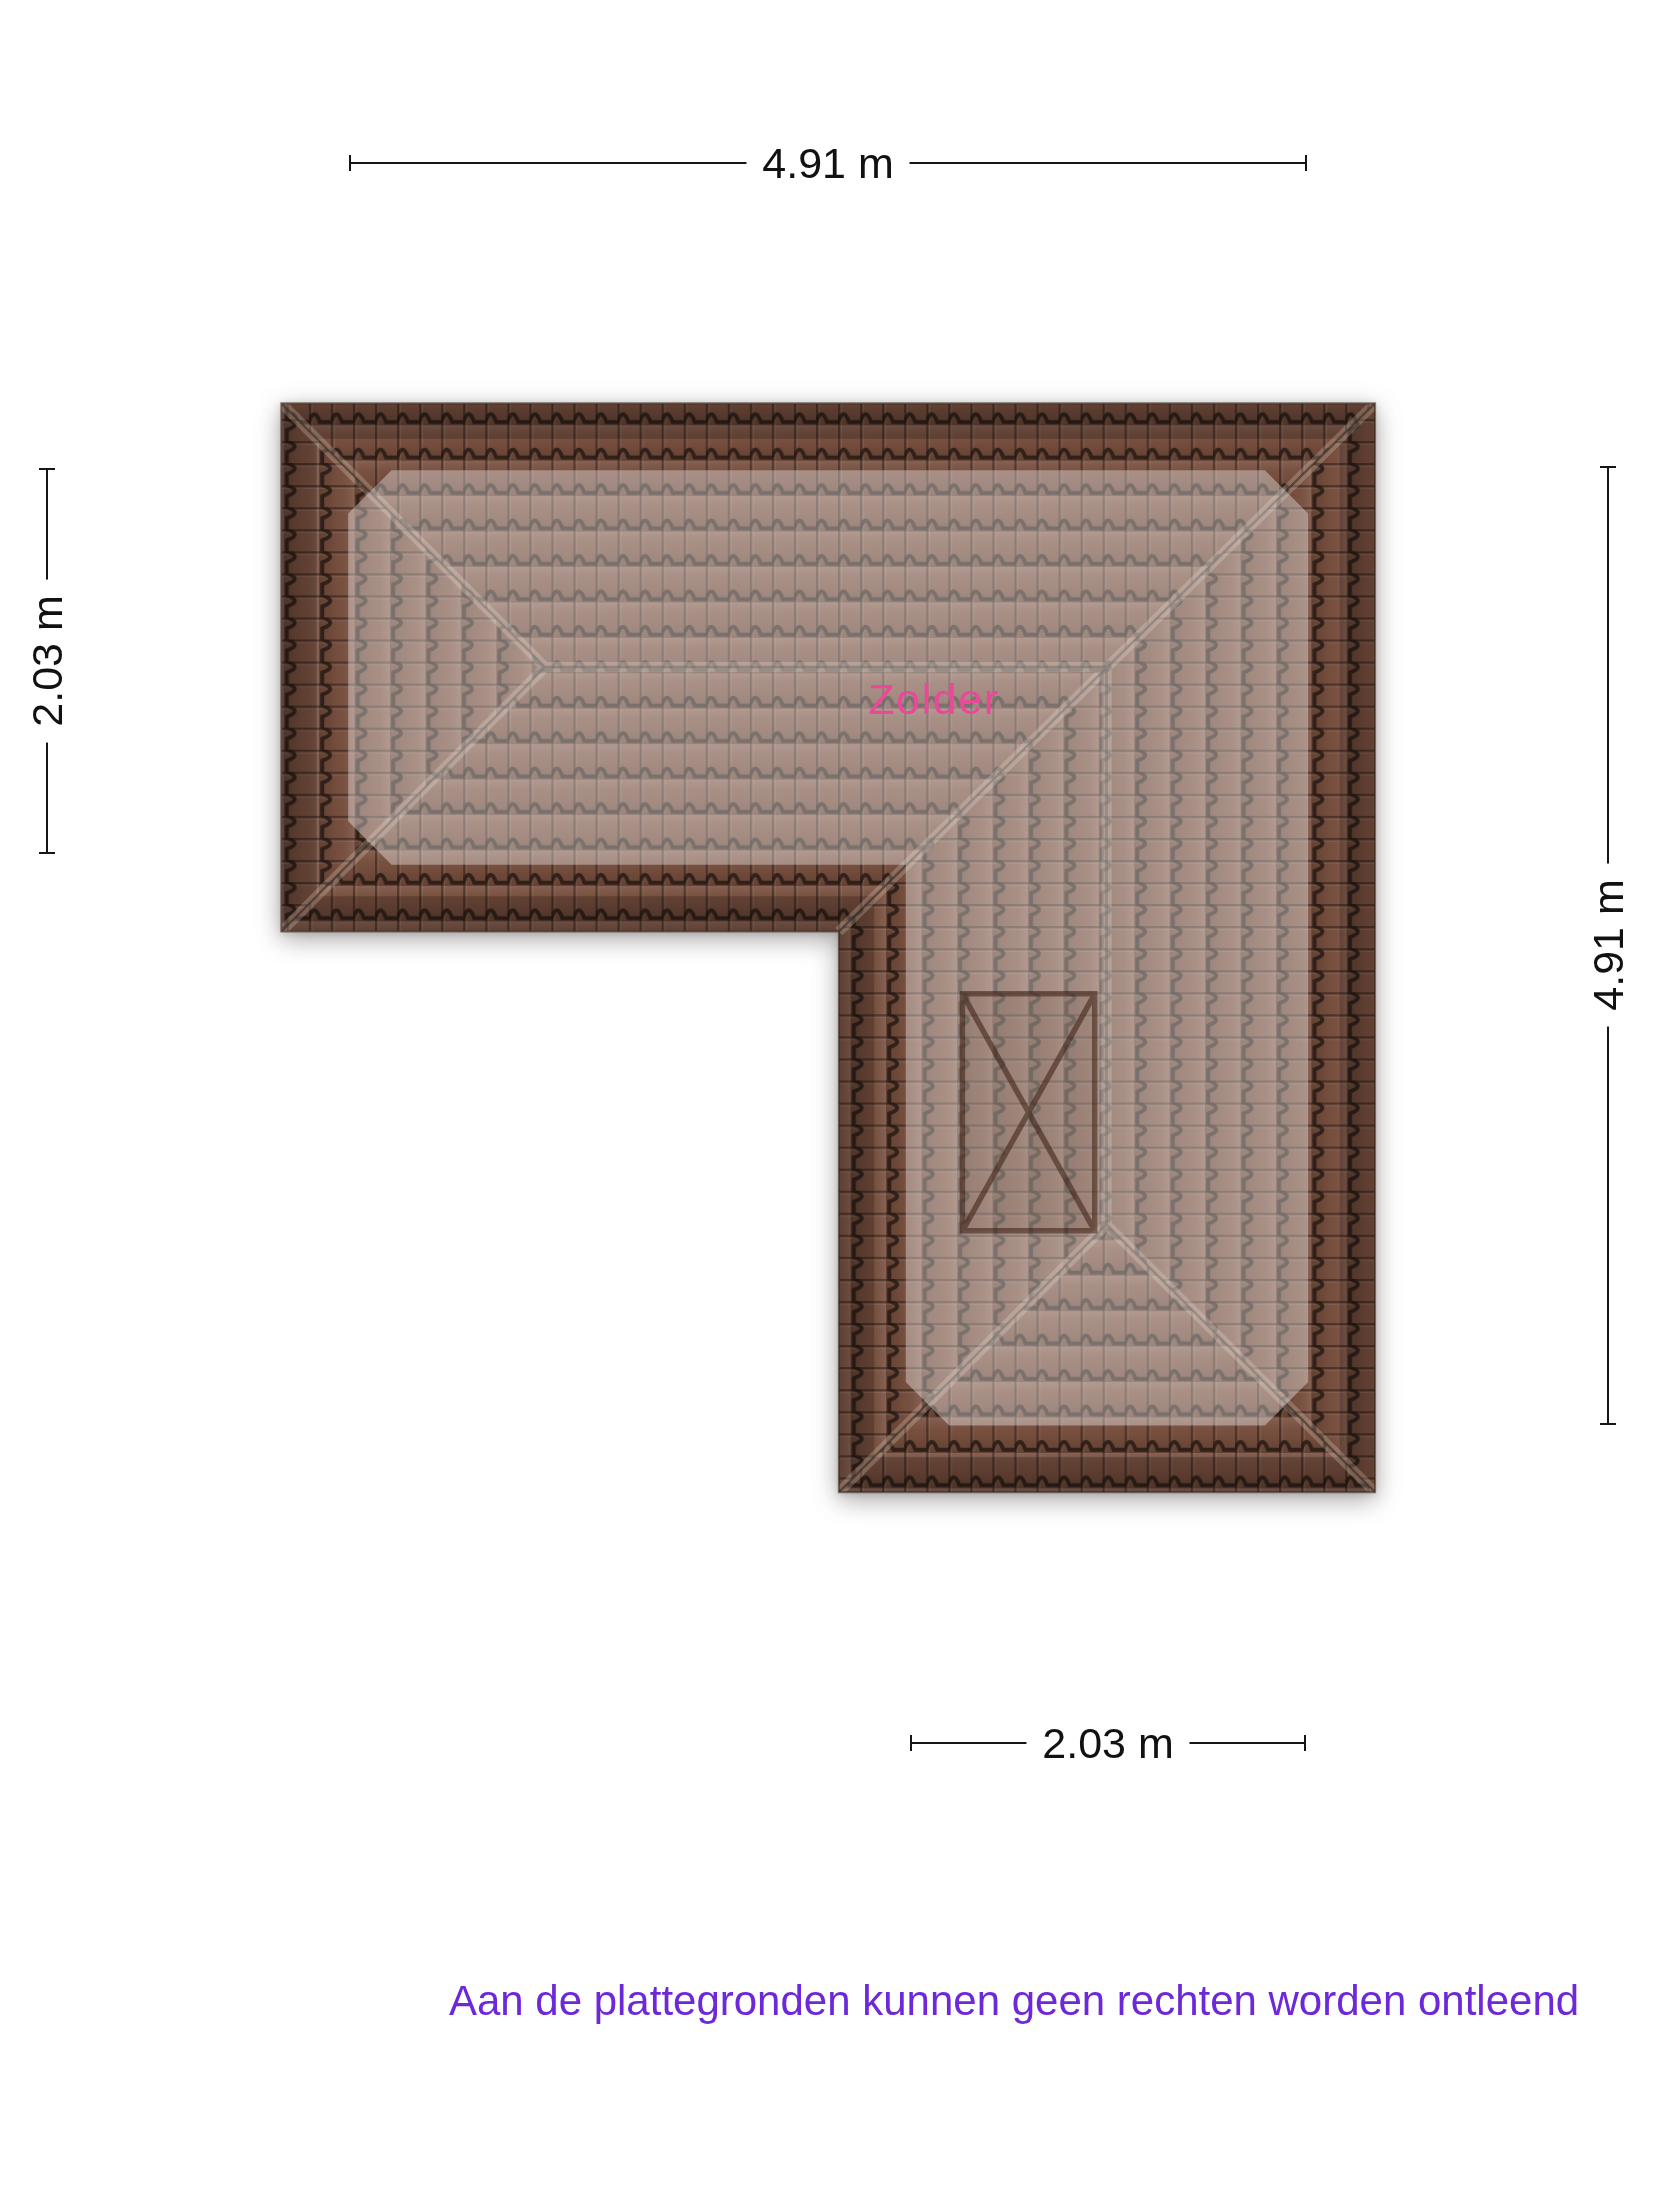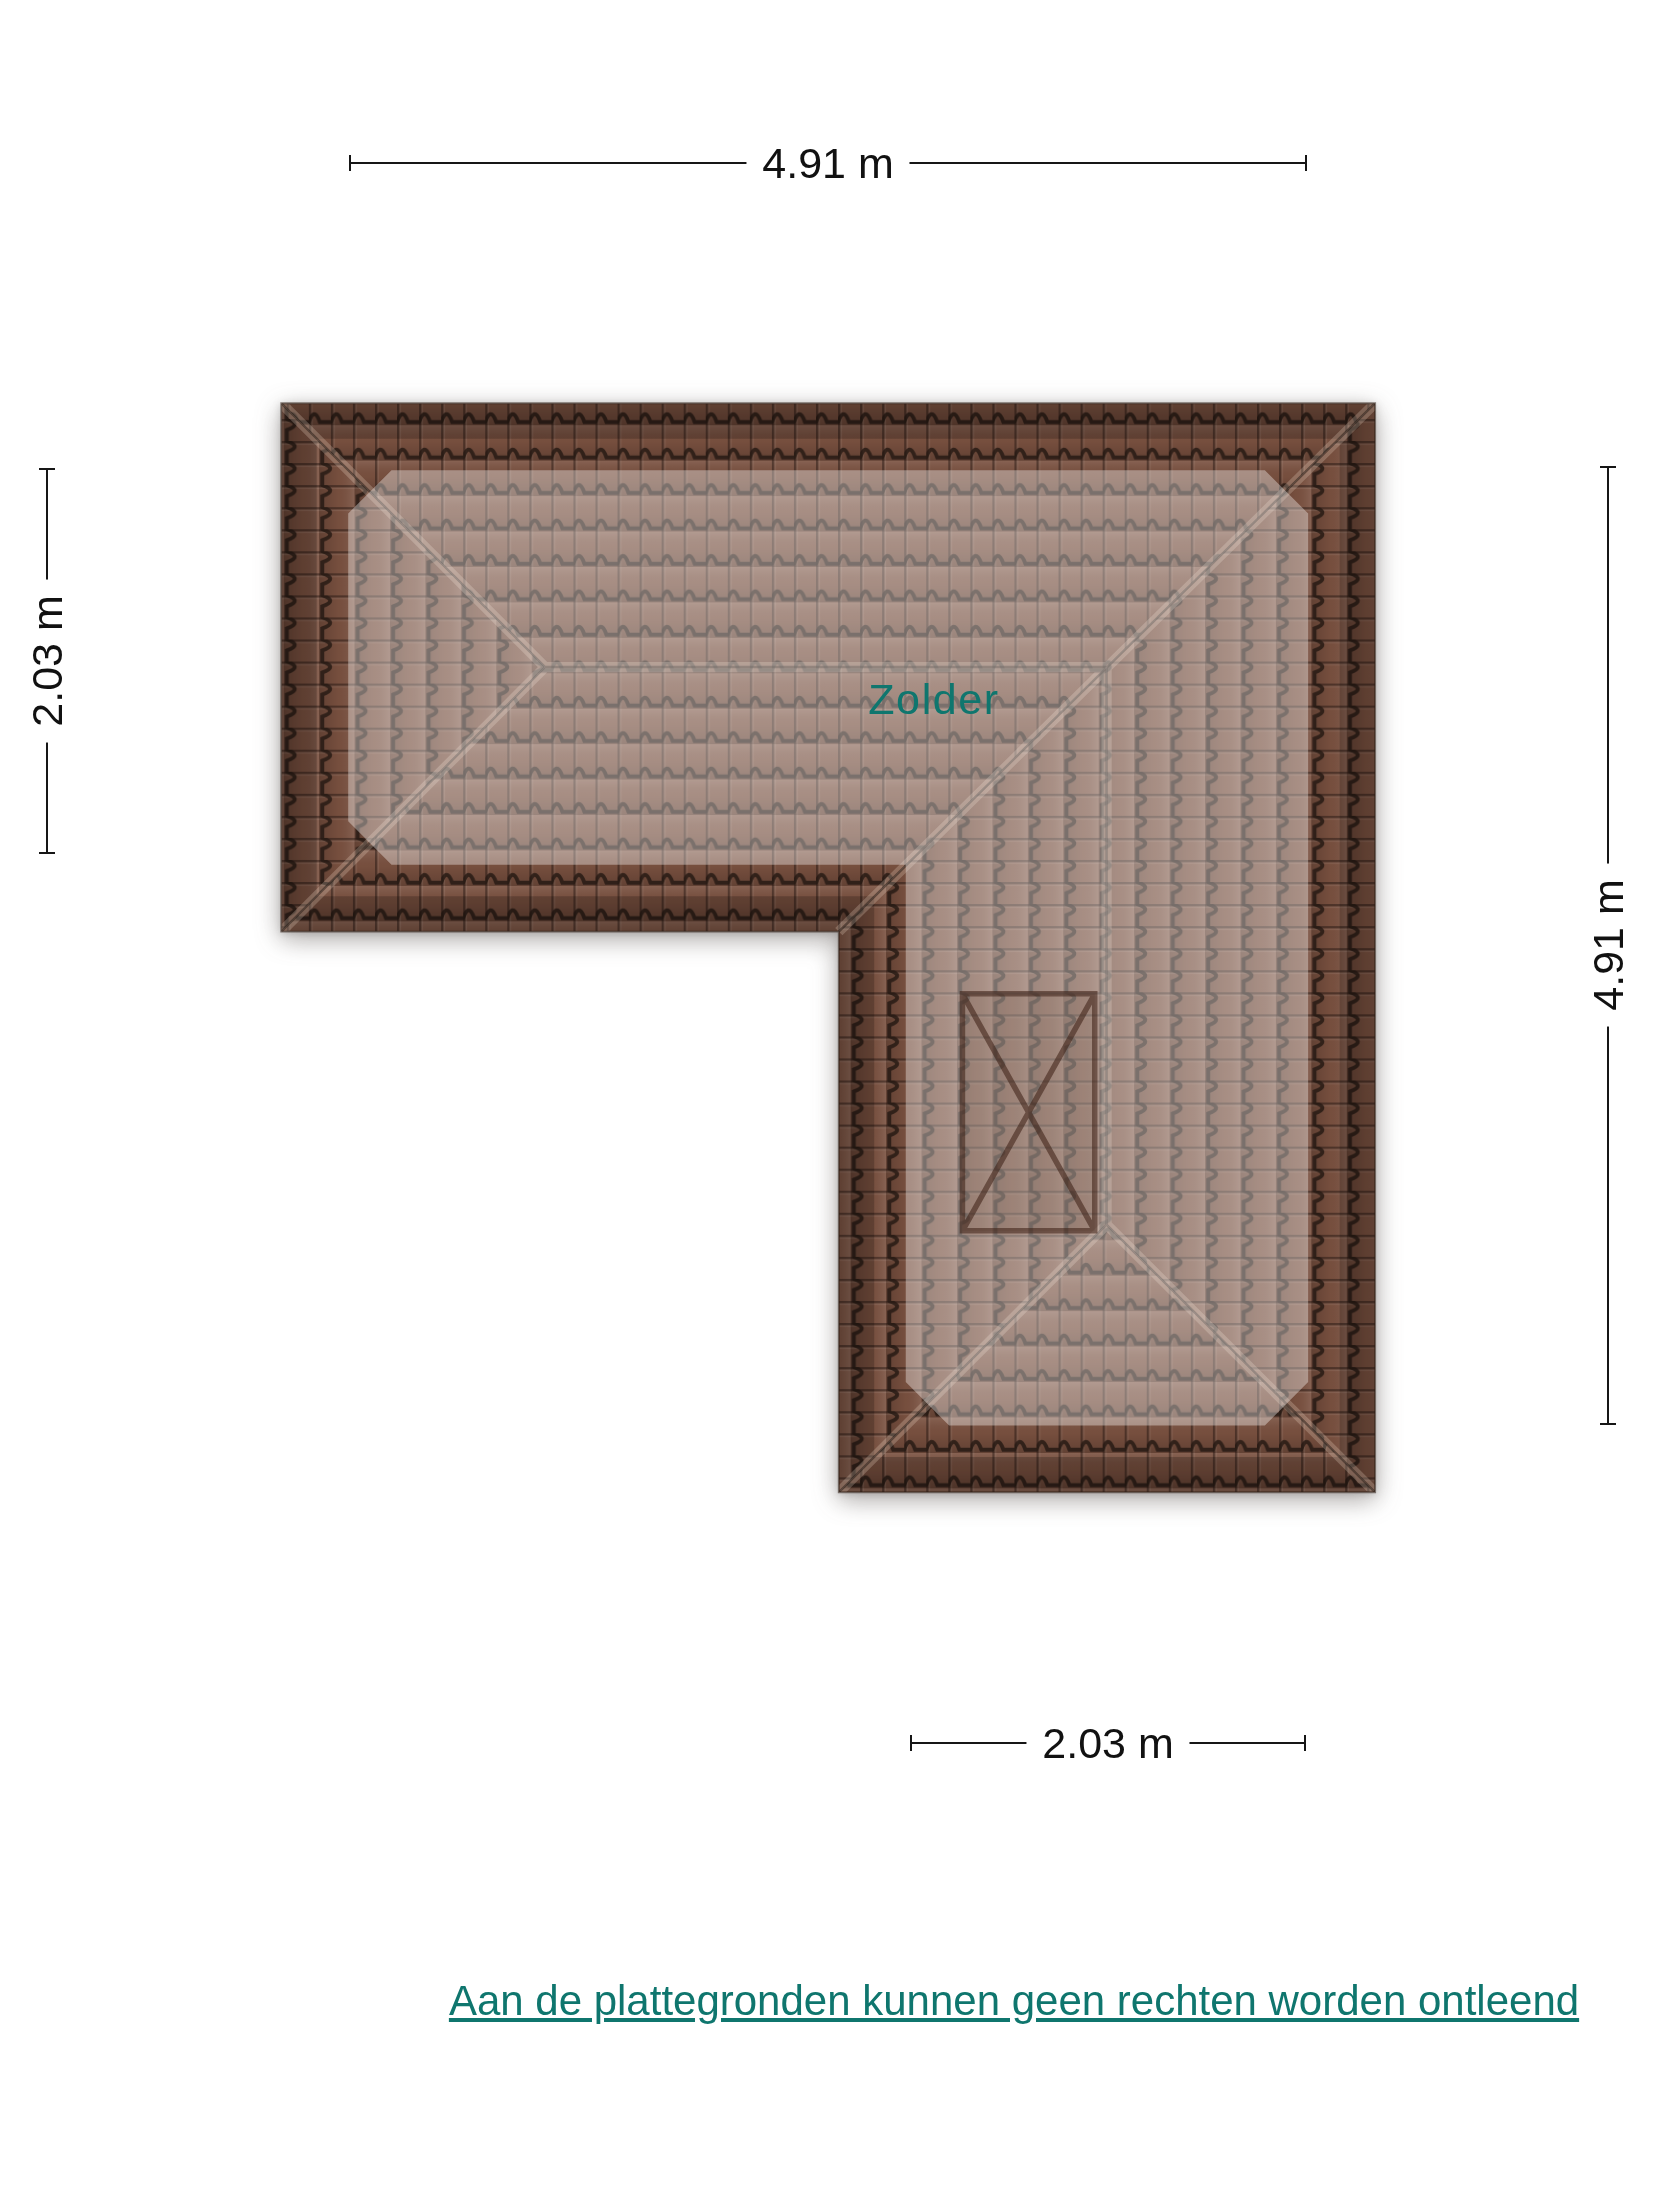--- a/index.html
+++ b/index.html
@@ -24,23 +24,23 @@
   
   .dim{position:absolute;}
   .dim .line{position:absolute;background:var(--dim-color,#161616);}
   .dim .tick{position:absolute;background:var(--dim-color,#161616);}
   .dim-label{position:absolute;transform:translate(-50%,-50%);background:#ffffff;
              padding:0 15.8px;font-size:43px;color:#111111;white-space:nowrap;}
   .dim-label.vert{transform:translate(-50%,-50%) rotate(-90deg);}
 
   
   .room-label{position:absolute;transform:translate(-50%,-50%);font-size:43px;
-              color:#0f766e;letter-spacing:1.6px;white-space:nowrap;}
+              color:#ec4899;letter-spacing:1.6px;white-space:nowrap;}
   .footer{position:absolute;left:1014px;top:1976px;transform:translateX(-50%);
-          text-align:center;font-size:42px;line-height:50px;color:#0f766e;white-space:nowrap;text-decoration:underline;}
+          text-align:center;font-size:42px;line-height:50px;color:#6d28d9;white-space:nowrap;}
 </style>
 </head>
 <body>
 
 <div class="page">
 
   <svg class="roof-svg" width="1654" height="2205" viewBox="0 0 2100 2800">
     <defs>
       <linearGradient id="shadeV" x1="0" y1="0" x2="0" y2="1">
         <stop offset="0" stop-color="#ffffff" stop-opacity="0.10"></stop>

